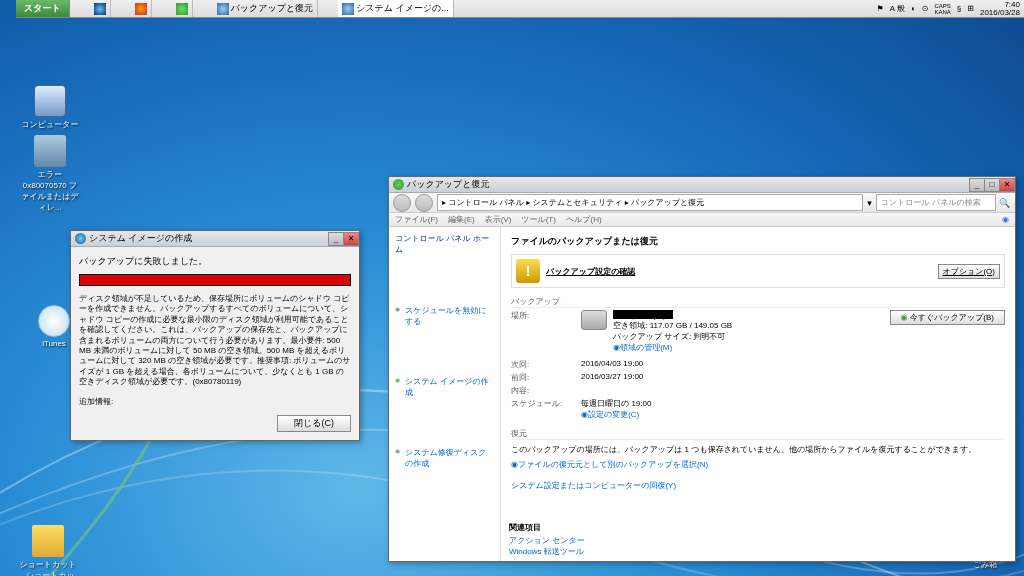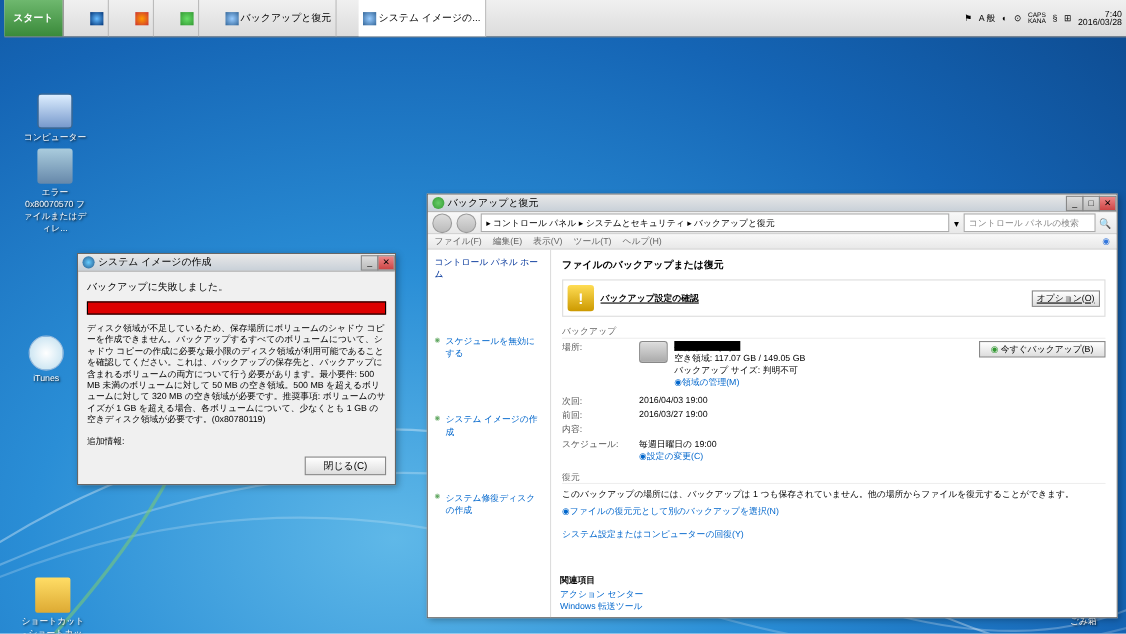--- a/index.html
+++ b/index.html
@@ -1,21 +1,21 @@
 <!DOCTYPE html>
 <html><head>
 <meta charset="utf-8">
 <style>
 * { margin: 0; padding: 0; box-sizing: border-box; font-family: "Meiryo UI", "MS UI Gothic", sans-serif; }
 body { width: 1024px; height: 576px; overflow: hidden; position: relative; background: radial-gradient(ellipse at 35% 85%, #5fb8e8 0%, #2a8ed6 35%, #1565b5 70%, #0d4a8f 100%); }
 .wave { position: absolute; pointer-events: none; }
 .wave svg { width: 100%; height: 100%; }
 
 
-.taskbar { position: absolute; top: 0; left: 4px; right: 0; height: 34px; background: linear-gradient(#f0f0f0, #dcdcdc); border-bottom: 1px solid #888; display: flex; font-size: 9px; z-index: 100; gap: 20px; }
+.taskbar { position: absolute; top: 0; left: 16px; right: 0; height: 18px; background: linear-gradient(#f0f0f0, #dcdcdc); border-bottom: 1px solid #888; display: flex; font-size: 9px; z-index: 100; gap: 20px; }
 .start-btn { background: linear-gradient(#6eb86e, #3a8a3a); color: #fff; padding: 2px 8px; font-weight: bold; border-right: 1px solid #888; display: flex; align-items: center; }
 .tb-item { display: flex; align-items: center; padding: 0 4px; border-right: 1px solid #bbb; gap: 2px; }
 .tb-item.active { background: #fff; }
 .tb-icon { width: 12px; height: 12px; display: inline-block; }
 .tb-right { margin-left: auto; display: flex; align-items: center; gap: 6px; padding-right: 4px; font-size: 8px; }
 .tb-clock { text-align: right; line-height: 1; }
 
 
 .dicon { position: absolute; width: 60px; text-align: center; color: #fff; font-size: 8px; text-shadow: 1px 1px 2px #000; }
 .dicon .ic { width: 32px; height: 32px; margin: 0 auto 2px; }
@@ -122,21 +122,21 @@
 </div>
 
 <div class="dicon" style="left:20px;top:85px">
   <div class="ic" style="background:linear-gradient(#def,#79c);border-radius:4px;border:1px solid #468"></div>
   <div>コンピューター</div>
 </div>
 <div class="dicon" style="left:20px;top:135px">
   <div class="ic" style="background:linear-gradient(#acd,#68a);border-radius:3px"></div>
   <div>エラー 0x80070570 ファイルまたはディレ...</div>
 </div>
-<div class="dicon" style="left:12px;top:305px">
+<div class="dicon" style="left:24px;top:305px">
   <div class="ic" style="background:radial-gradient(#fff,#bde);border-radius:50%;border:1px solid #9bd"></div>
   <div>iTunes</div>
 </div>
 <div class="dicon" style="left:18px;top:525px">
   <div class="ic" style="background:linear-gradient(#fd6,#da3);border-radius:2px"></div>
   <div>ショートカット - ショートカット</div>
 </div>
 <div class="dicon" style="left:955px;top:525px">
   <div class="ic" style="background:linear-gradient(#cde,#9ab);border-radius:4px 4px 6px 6px"></div>
   <div>ごみ箱</div>

